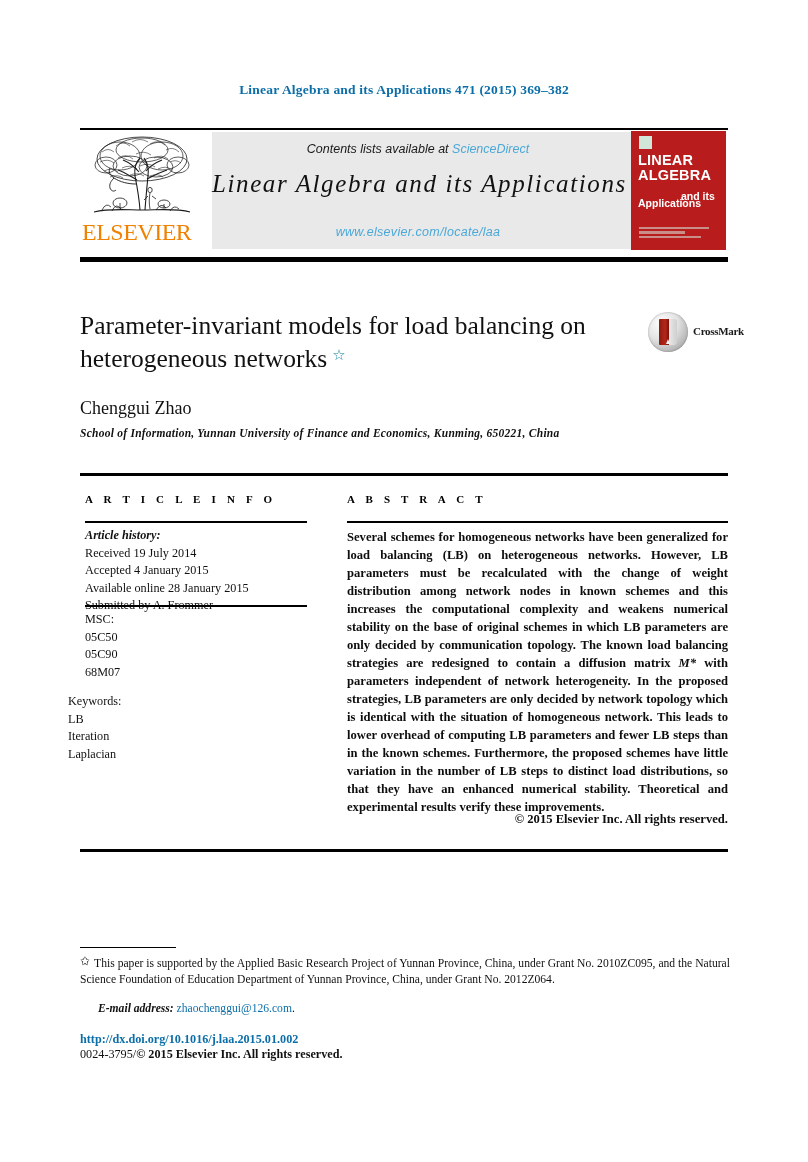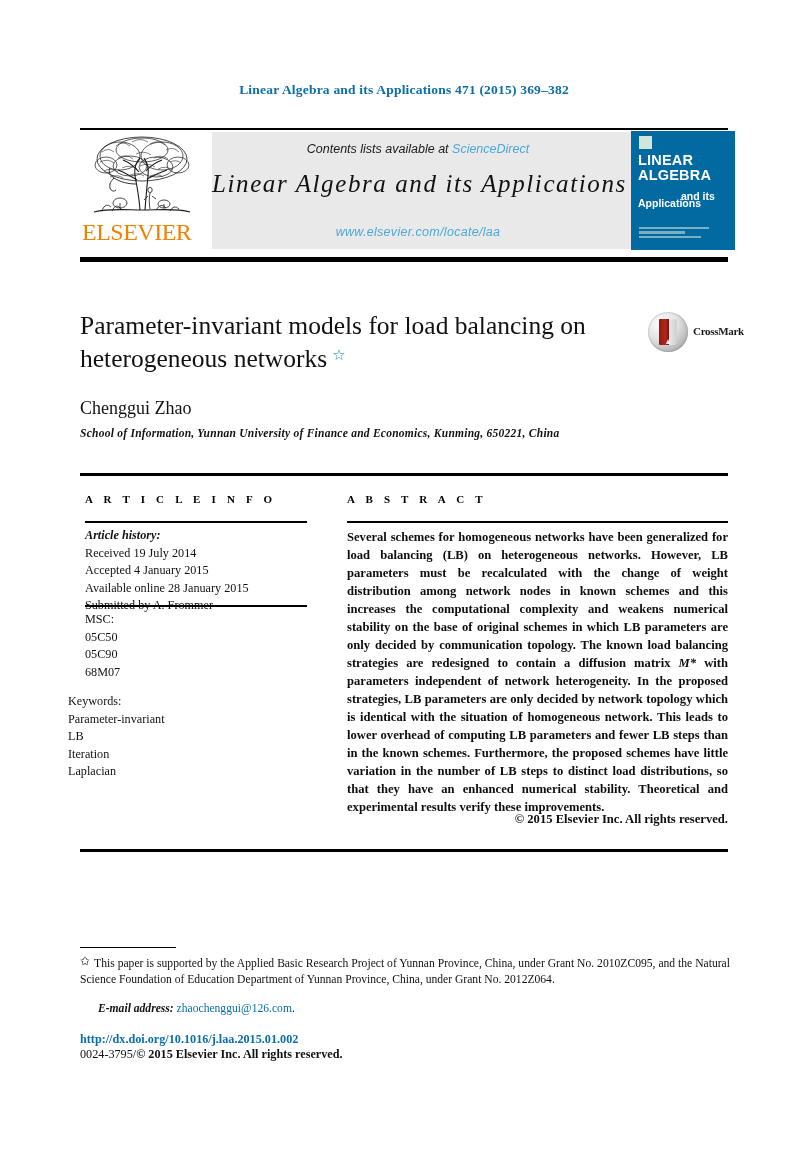--- a/index.html
+++ b/index.html
@@ -113,23 +113,23 @@
     text-align: center;
     font-family: "Liberation Sans", sans-serif;
     font-size: 12.5px;
     letter-spacing: 0.3px;
     color: #4ba8d8;
   }
 
   .cover-thumb {
     position: absolute;
     left: 551px; top: 3px;
-    width: 104px;
+    width: 95px;
     height: 119px;
-    background: #0369a1;
+    background: #b91c1c;
     overflow: hidden;
   }
   .cover-tiny-logo {
     position: absolute;
     left: 8px; top: 5px;
     width: 13px;
     height: 13px;
     background: #cfe6d8;
   }
   .cover-line1, .cover-line2 {
@@ -510,21 +510,20 @@
 
   <div class="msc-block">
     <div class="lbl">MSC:</div>
     <div>05C50</div>
     <div>05C90</div>
     <div>68M07</div>
   </div>
 
   <div class="kw-block">
     <div class="lbl">Keywords:</div>
-    <div>Parameter-invariant</div>
     <div>LB</div>
     <div>Iteration</div>
     <div>Laplacian</div>
   </div>
 
   <div class="sec-head head-abs">A B S T R A C T</div>
   <div class="hr-sub hr-abs-1"></div>
 
   <div class="abstract"><span>Several schemes for homogeneous networks have been generalized for load balancing (LB) on heterogeneous networks. However, LB parameters must be recalculated with the change of weight distribution among network nodes in known schemes and this increases the computational complexity and weakens numerical stability on the base of original schemes in which LB parameters are only decided by communication topology. The known load balancing strategies are redesigned to contain a diffusion matrix </span><span class="mvar">M*</span><span> with parameters independent of network heterogeneity. In the proposed strategies, LB parameters are only decided by network topology which is identical with the situation of homogeneous network. This leads to lower overhead of computing LB parameters and fewer LB steps than in the known schemes. Furthermore, the proposed schemes have little variation in the number of LB steps to distinct load distributions, so that they have an enhanced numerical stability. Theoretical and experimental results verify these improvements.</span></div>
 

